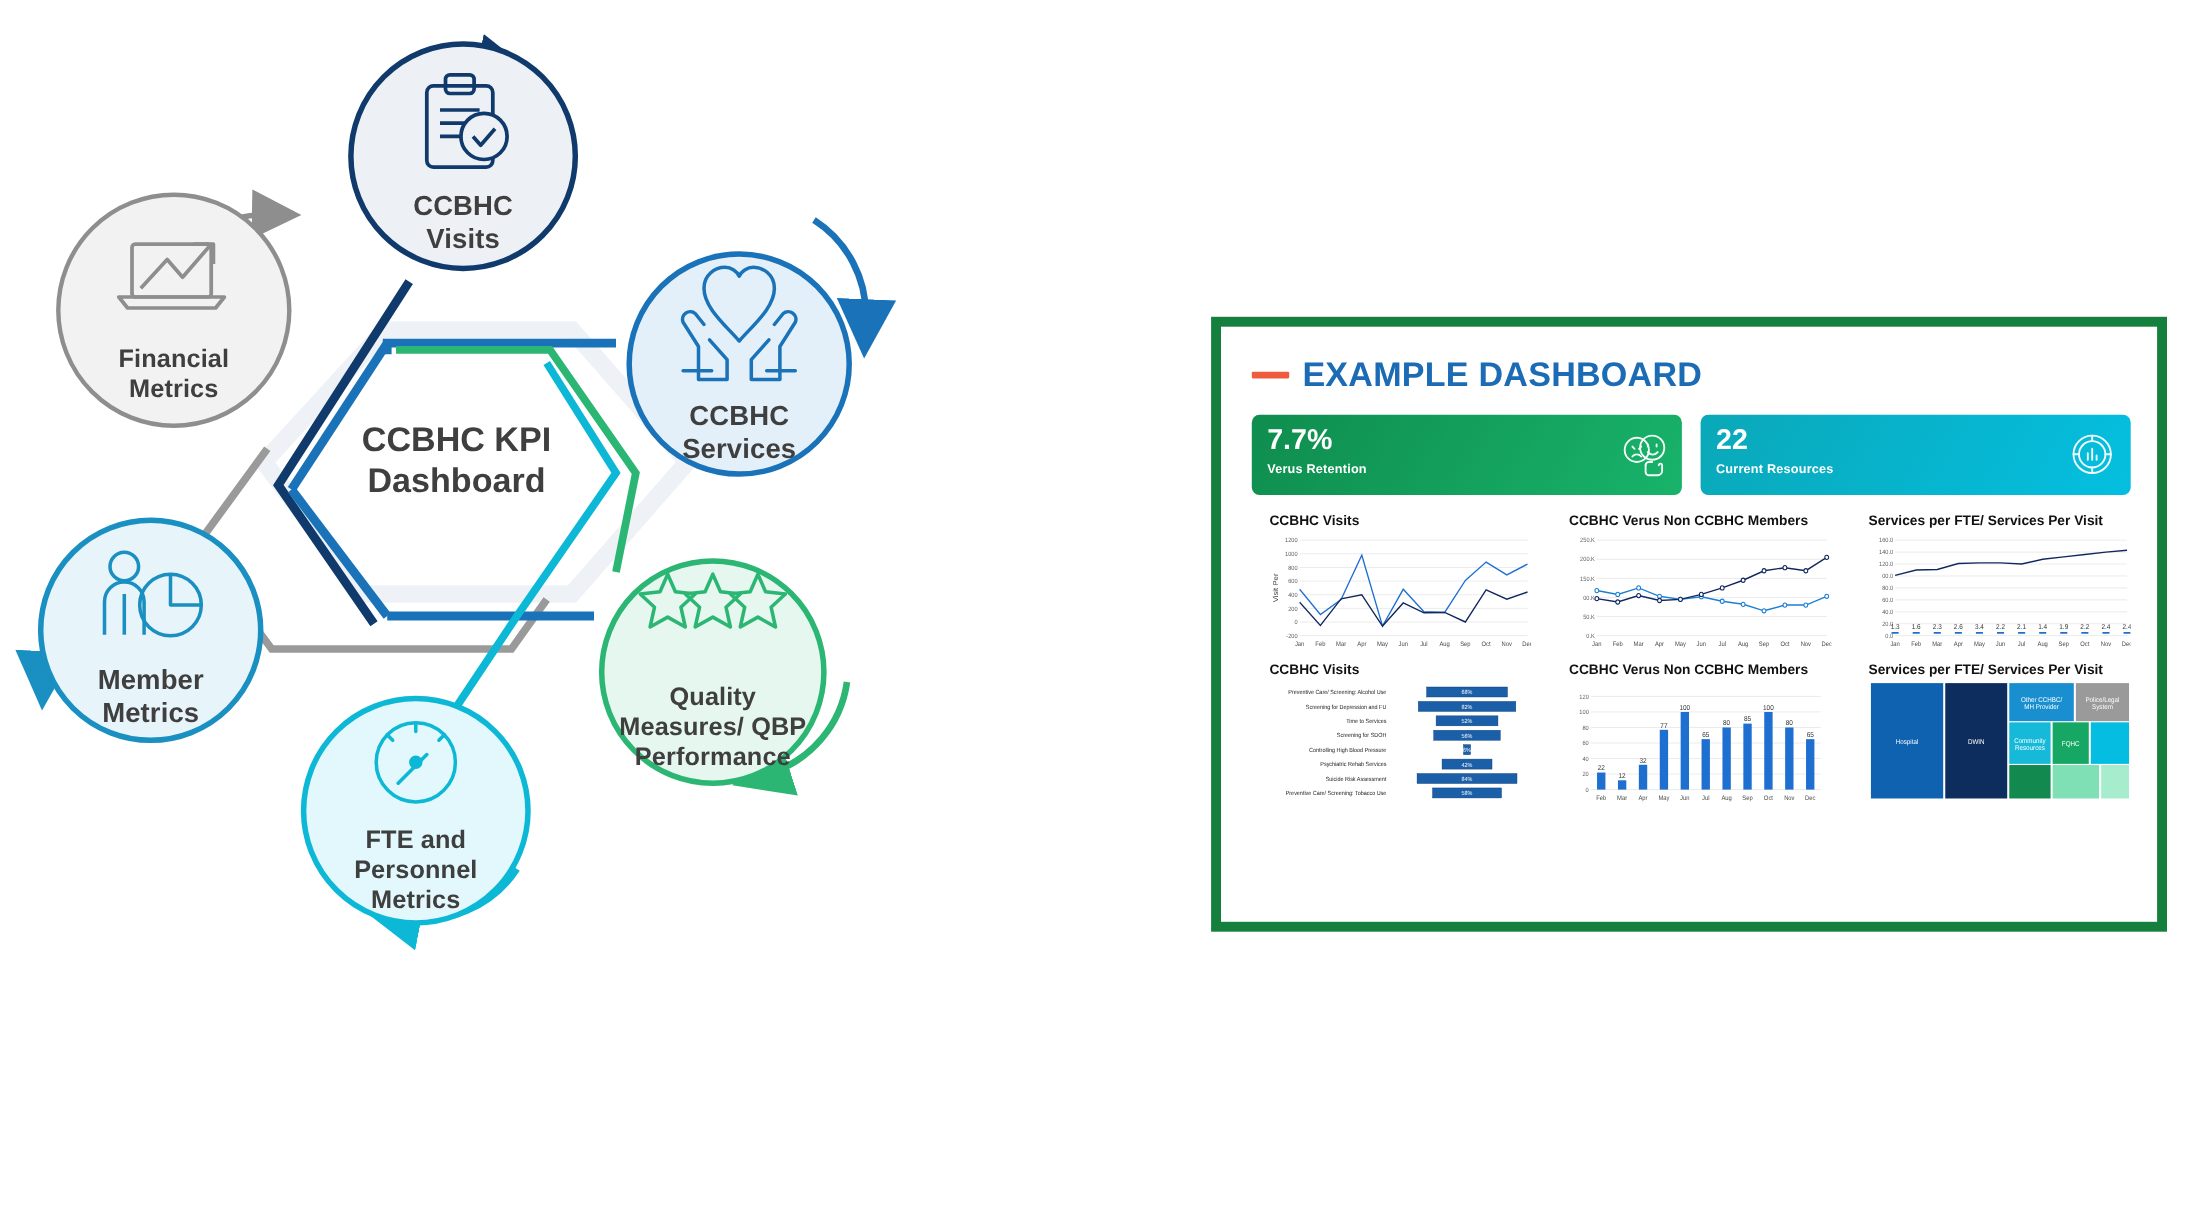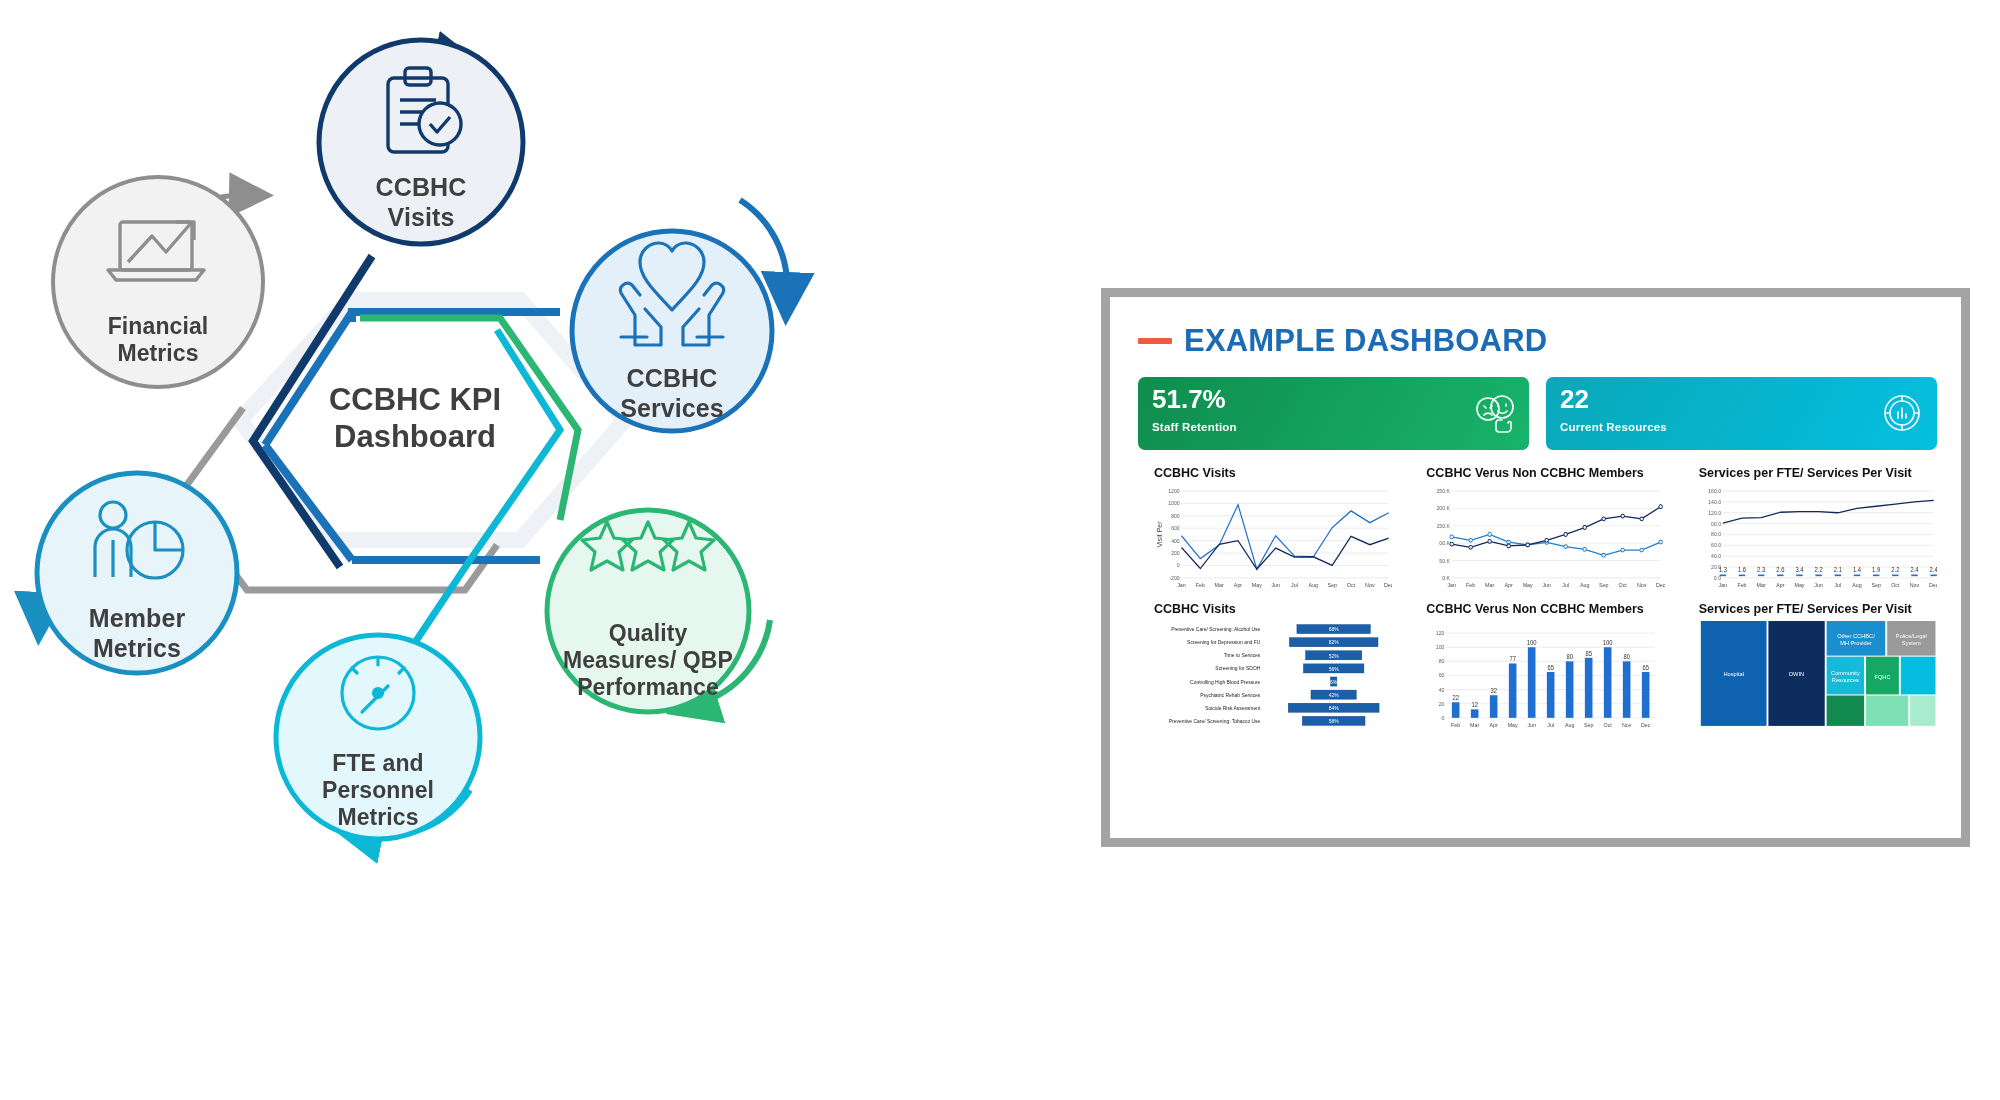--- a/index.html
+++ b/index.html
@@ -33,21 +33,21 @@
     font-size: 31px;
     line-height: 1.18;
   }
 
   
   #dashboard {
     position: absolute;
     left: 1101px; top: 288px;
     width: 869px; height: 559px;
     background: #ffffff;
-    border: 9px solid #a3a3a3;
+    border: 9px solid #15803d;
   }
   .dash-inner { position: absolute; inset: 0; padding: 26px 24px 10px 28px; }
 
   .dash-title-row { display: flex; align-items: center; gap: 12px; margin-bottom: 18px; }
   .dash-dash { width: 34px; height: 6px; background: #ef5b3d; border-radius: 1px; }
   .dash-title {
     font-size: 31px; font-weight: bold; color: #1b6cb5; letter-spacing: .2px;
   }
 
   
@@ -226,22 +226,22 @@
 
       <div class="dash-title-row">
         <div class="dash-dash"></div>
         <div class="dash-title">EXAMPLE DASHBOARD</div>
       </div>
 
       <div class="kpi-row">
 
 
         <div class="kpi-card kpi-2">
-          <div class="kpi-value">51.7%</div>
-          <div class="kpi-label">Staff Retention</div>
+          <div class="kpi-value">7.7%</div>
+          <div class="kpi-label">Verus Retention</div>
           <svg class="kpi-icon" viewBox="0 0 48 48" fill="none" stroke="#ffffff" stroke-width="1.7" stroke-linecap="round" stroke-linejoin="round">
             <circle cx="18" cy="20" r="11"></circle>
             <circle cx="32" cy="18" r="11" fill="#16a765" fill-opacity=".001"></circle>
             <path d="M14,17 l2,2 M22,17 l-2,2"></path>
             <path d="M14,26 c2-2.5 6-2.5 8,0"></path>
             <path d="M28,15 v2 M36,15 v2"></path>
             <path d="M28,22 c2.5,3 6.5,3 9,0"></path>
             <path d="M26,34 v6 a3,3 0 0 0 3,3 h8 a4,4 0 0 0 4-4 v-5 c0-2-3-2-3,0"></path>
             <path d="M26,34 a3,3 0 0 1 3-3 h3"></path>
           </svg>

